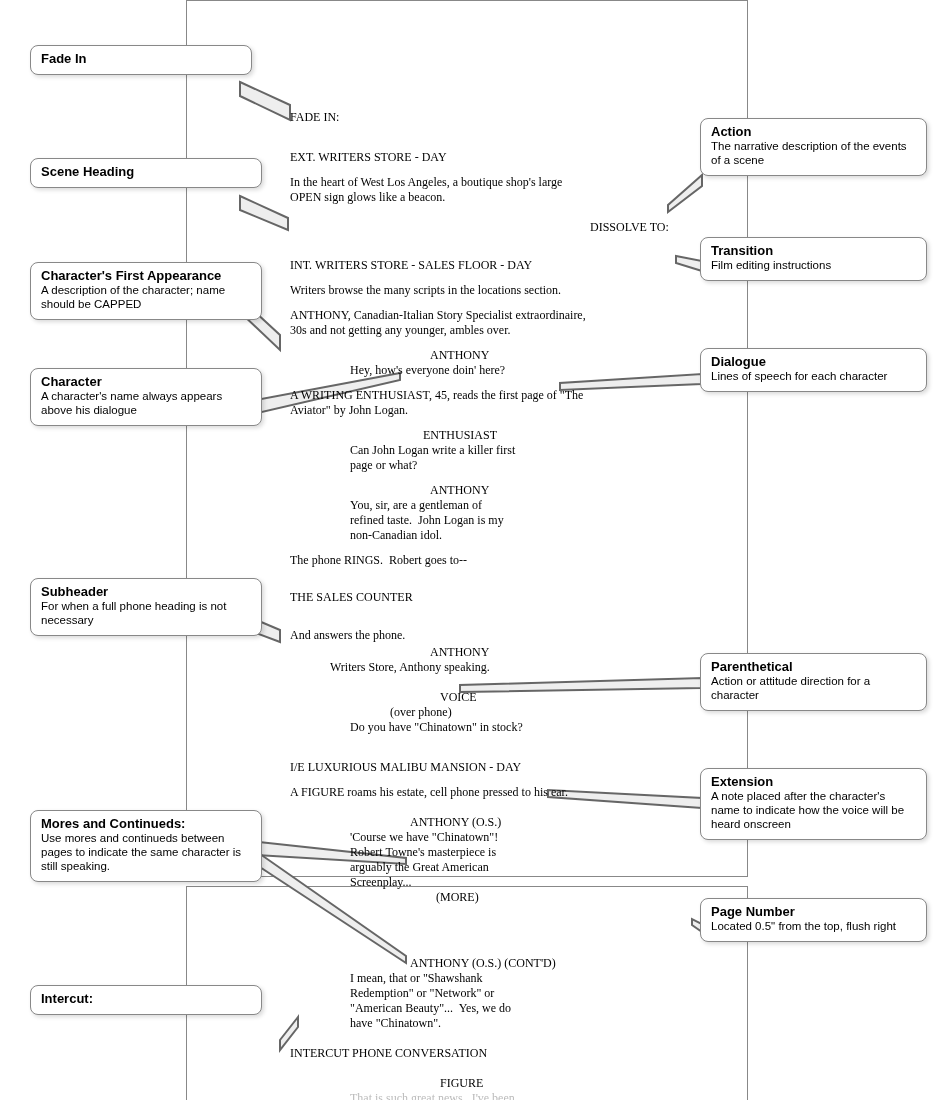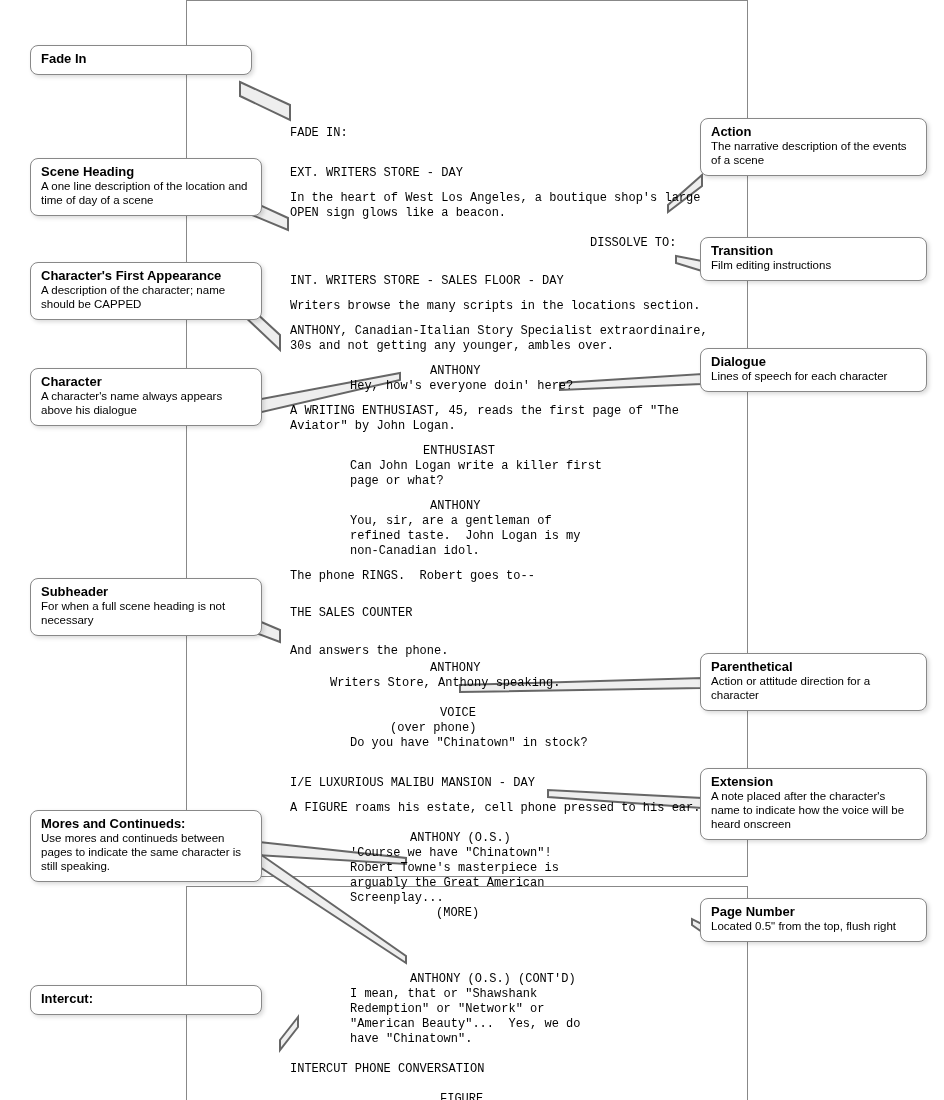--- a/index.html
+++ b/index.html
@@ -10,24 +10,23 @@
   }
   .page {
     position:absolute; left:186px; top:0; width:560px; height:875px;
     border:1px solid #888; background:#fff;
   }
   .page2 {
     position:absolute; left:186px; top:886px; width:560px; height:214px;
     border:1px solid #888; border-bottom:none; background:#fff;
   }
   .sp {
-    font-family:Liberation Mono, monospace;
+    font-family:Liberation Serif, serif;
     font-size:12px; line-height:15px; white-space:pre;
     position:absolute;
-    margin-top:16px;
   }
   .callout {
     position:absolute; background:#fff; border:1px solid #888;
     border-radius:8px; padding:6px 10px 8px 10px;
     box-shadow:2px 2px 4px rgba(0,0,0,0.15);
     font-size:11.5px; line-height:14px;
   }
   .callout b { font-size:13px; }
   svg.conn { position:absolute; top:0; left:0; width:944px; height:1100px; pointer-events:none; }
   .pagenum {
@@ -110,33 +109,32 @@
 have "Chinatown".</div>
 <div class="sp" style="left:290px;top:1046px">INTERCUT PHONE CONVERSATION</div>
 <div class="sp" style="left:440px;top:1076px">FIGURE</div>
 <div class="sp" style="left:350px;top:1091px;color:#bbb">That is such great news.  I've been</div>
 
 <div class="callout" style="left:30px;top:45px;width:200px">
   <b>Fade In</b><br>
 </div>
 <div class="callout" style="left:30px;top:158px;width:210px">
   <b>Scene Heading</b><br>
-  <span>A one line description of the location and time of day of a scene</span>
 </div>
 <div class="callout" style="left:30px;top:262px;width:210px">
   <b>Character's First Appearance</b><br>
   <span>A description of the character; name should be CAPPED</span>
 </div>
 <div class="callout" style="left:30px;top:368px;width:210px">
   <b>Character</b><br>
   <span>A character's name always appears above his dialogue</span>
 </div>
 <div class="callout" style="left:30px;top:578px;width:210px">
   <b>Subheader</b><br>
-  <span>For when a full scene heading is not necessary</span>
+  <span>For when a full phone heading is not necessary</span>
 </div>
 <div class="callout" style="left:30px;top:810px;width:210px">
   <b>Mores and Continueds:</b><br>
   <span>Use mores and continueds between pages to indicate the same character is still speaking.</span>
 </div>
 <div class="callout" style="left:30px;top:985px;width:210px">
   <b>Intercut:</b><br>
 </div>
 
 <div class="callout" style="left:700px;top:118px;width:205px">

